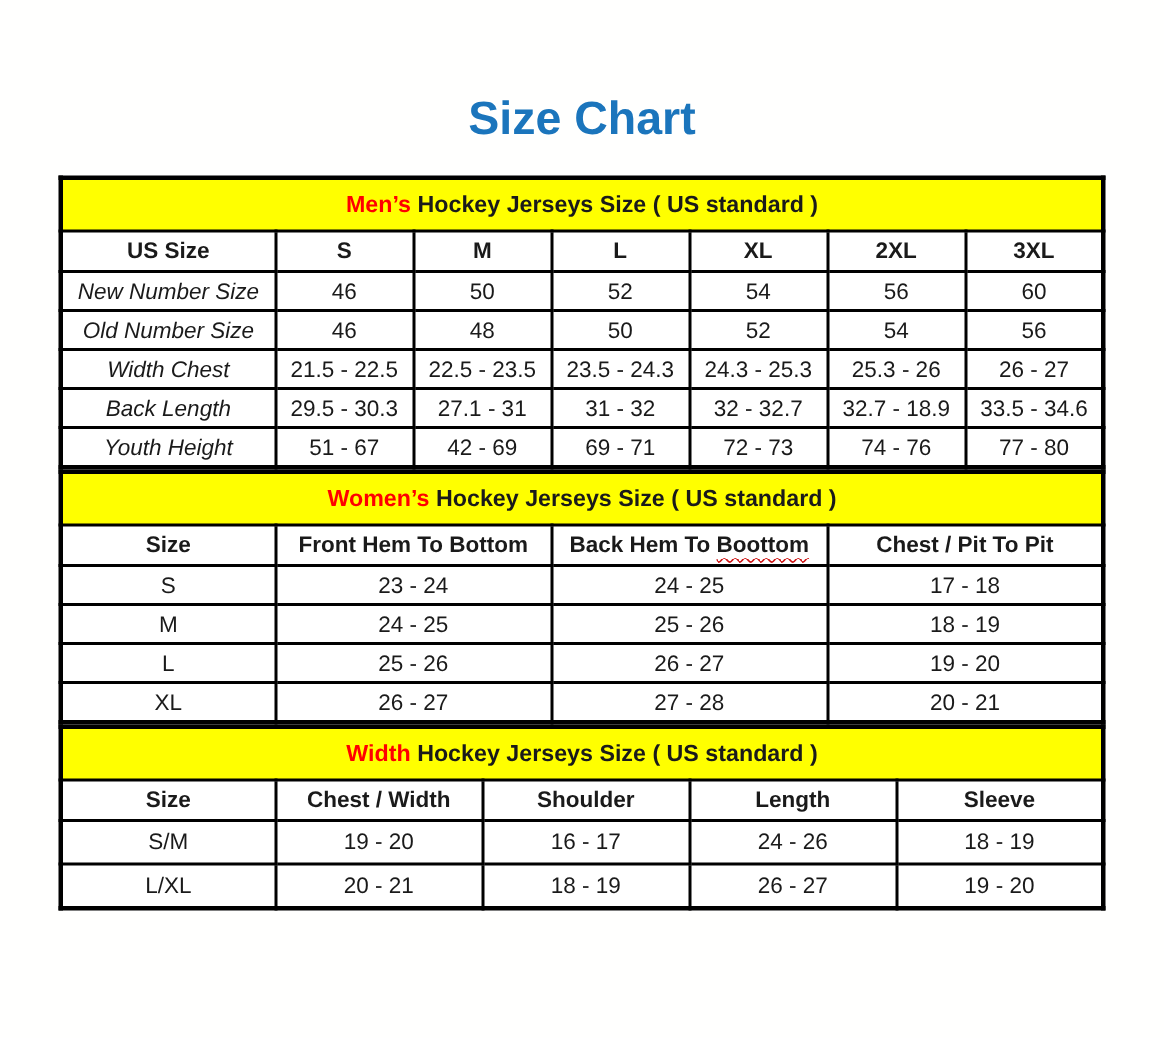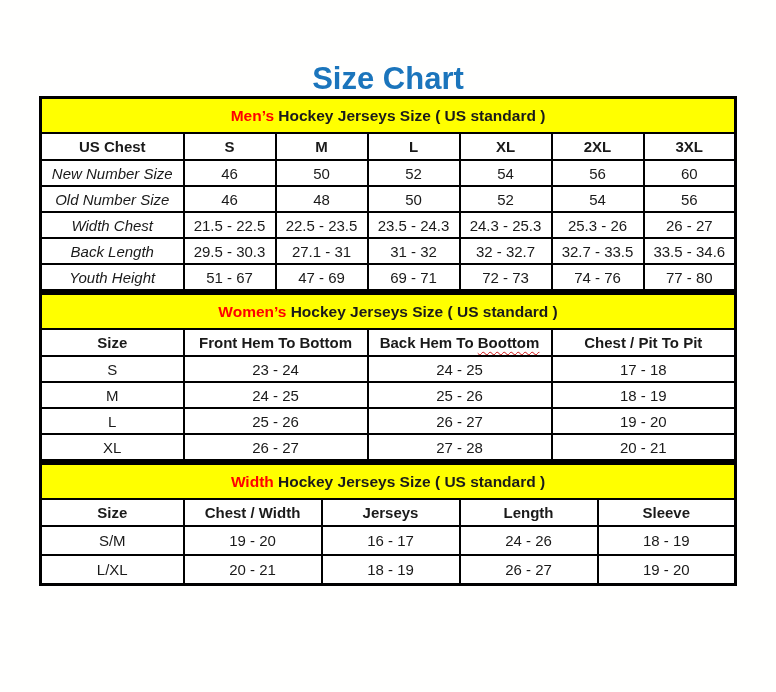--- a/index.html
+++ b/index.html
@@ -12,20 +12,21 @@
   .page {
     position: relative;
     width: 776px;
     height: 692px;
     overflow: hidden;
     background: #fffffe;
   }
   .page-title {
     margin: 0;
     padding-top: 62px;
+    padding-bottom: 21px;
     text-align: center;
     font-size: 31px;
     line-height: 1.1;
     font-weight: bold;
     color: #1b75bc;
     letter-spacing: 0px;
   }
   table.size-table {
     border-collapse: collapse;
     table-layout: fixed;
@@ -95,21 +96,21 @@
         <col class="m-size">
         <col class="m-size">
         <col class="m-size">
         <col class="m-size">
     </colgroup>
     <tbody>
       <tr>
         <td class="section-cell" colspan="7"><span class="hl">Men’s</span><span> Hockey Jerseys Size ( US standard )</span></td>
       </tr>
       <tr class="head-row">
-        <th>US Chest</th>
+        <th>US Size</th>
         <th>S</th>
         <th>M</th>
         <th>L</th>
         <th>XL</th>
         <th>2XL</th>
         <th>3XL</th>
       </tr>
       <tr class="data-row">
         <td class="rowlabel-plain">New Number Size</td>
         <td>46</td>
@@ -136,27 +137,27 @@
         <td>24.3 - 25.3</td>
         <td>25.3 - 26</td>
         <td>26 - 27</td>
       </tr>
       <tr class="data-row">
         <td class="rowlabel-plain">Back Length</td>
         <td>29.5 - 30.3</td>
         <td>27.1 - 31</td>
         <td>31 - 32</td>
         <td>32 - 32.7</td>
-        <td>32.7 - 33.5</td>
+        <td>32.7 - 18.9</td>
         <td>33.5 - 34.6</td>
       </tr>
       <tr class="data-row">
         <td class="rowlabel-plain">Youth Height</td>
         <td>51 - 67</td>
-        <td>47 - 69</td>
+        <td>42 - 69</td>
         <td>69 - 71</td>
         <td>72 - 73</td>
         <td>74 - 76</td>
         <td>77 - 80</td>
       </tr>
     </tbody>
   </table>
 
   <table class="size-table">
     <colgroup>
@@ -210,21 +211,21 @@
         <col class="y-col">
         <col class="y-col">
     </colgroup>
     <tbody>
       <tr>
         <td class="section-cell" colspan="5"><span class="hl">Width</span><span> Hockey Jerseys Size ( US standard )</span></td>
       </tr>
       <tr class="head-row">
         <th>Size</th>
         <th>Chest / Width</th>
-        <th>Jerseys</th>
+        <th>Shoulder</th>
         <th>Length</th>
         <th>Sleeve</th>
       </tr>
       <tr class="data-row tall">
         <td class="rowlabel-bold">S/M</td>
         <td>19 - 20</td>
         <td>16 - 17</td>
         <td>24 - 26</td>
         <td>18 - 19</td>
       </tr>

